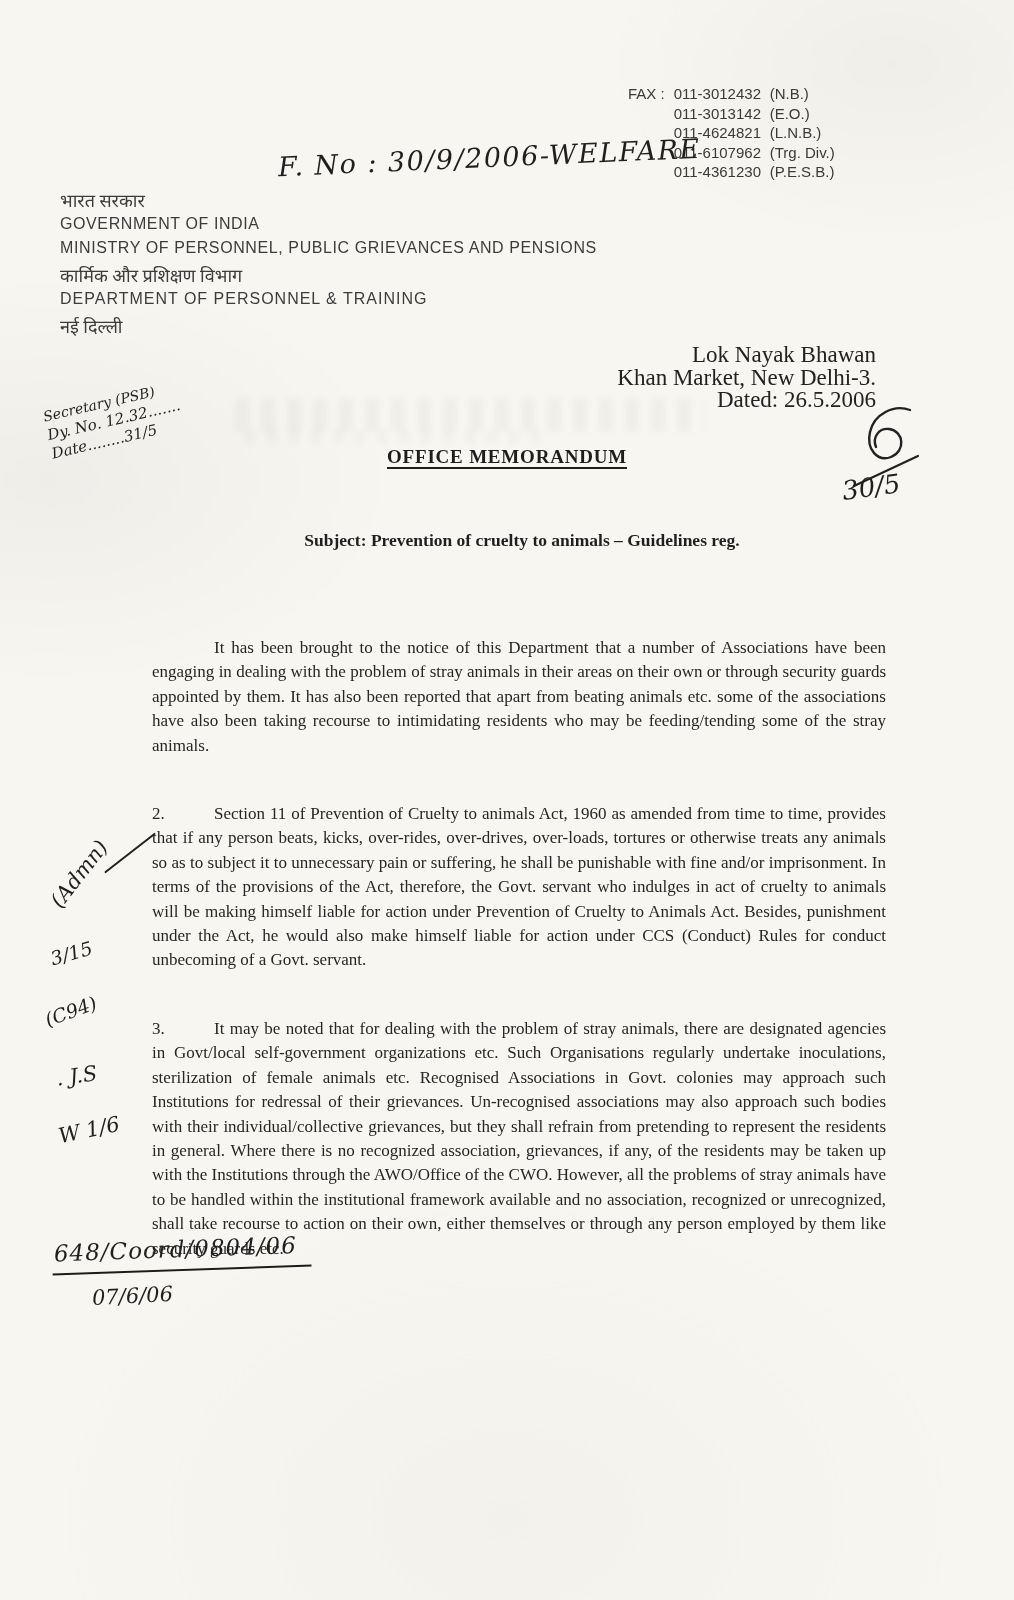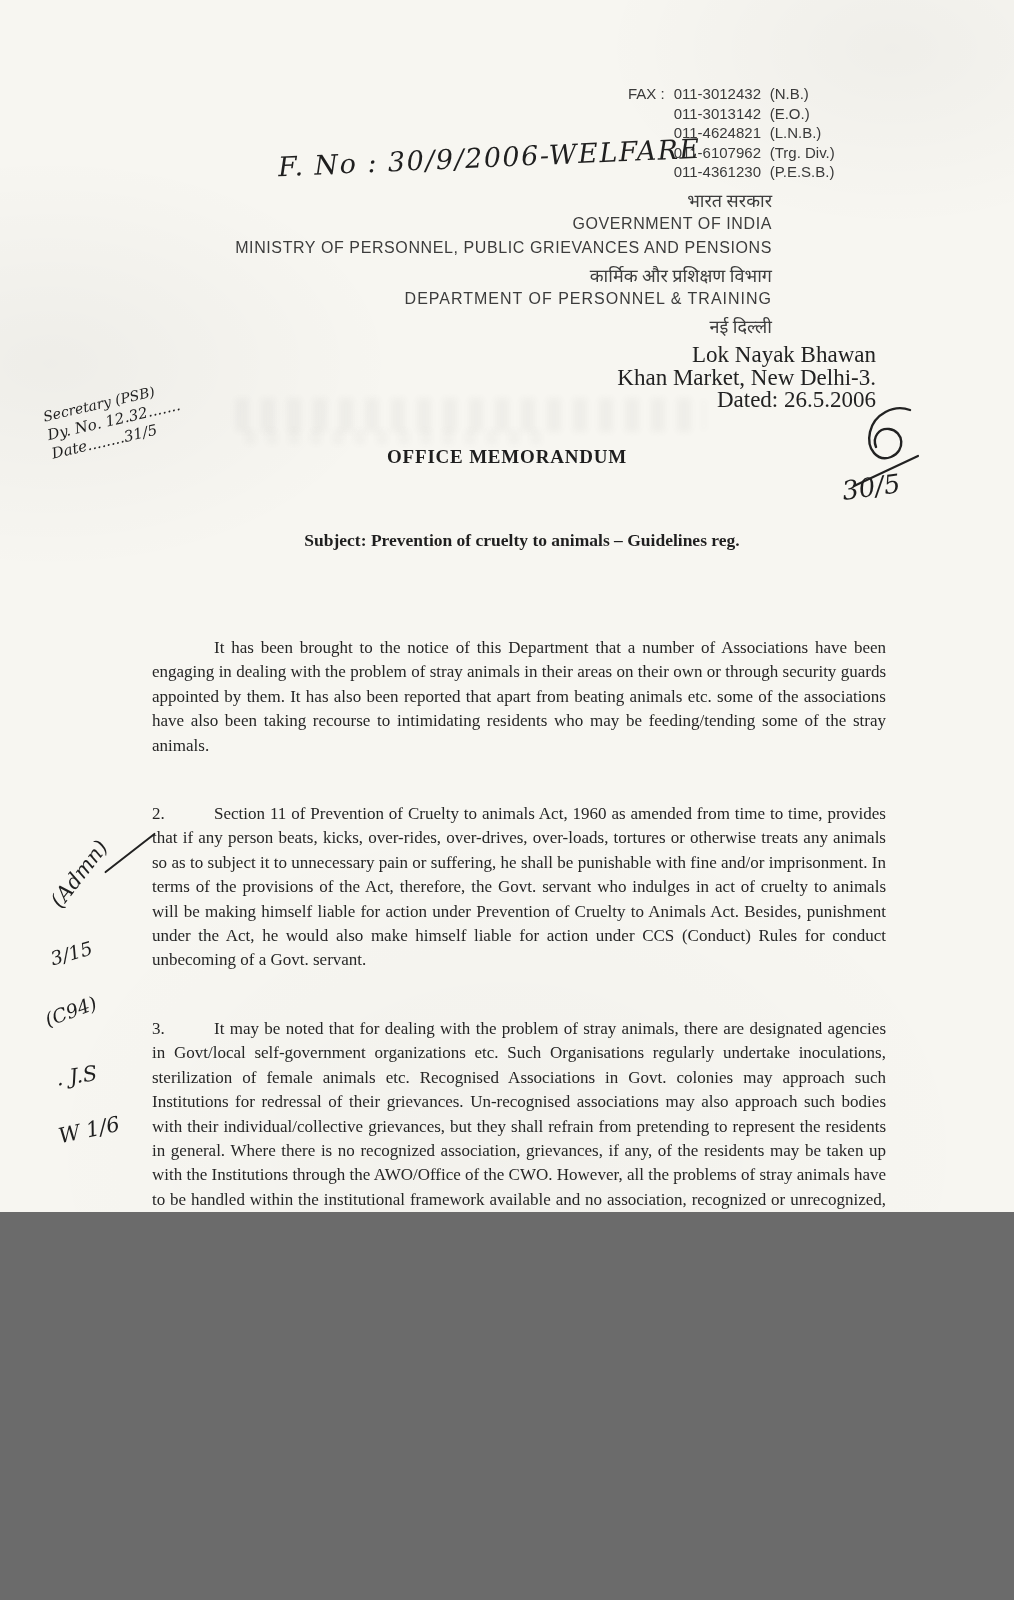--- a/index.html
+++ b/index.html
@@ -1,21 +1,21 @@
 <!DOCTYPE html>
 <html><head>
 <meta charset="utf-8">
 <title>Office Memorandum Scan</title>
 <style>
   * { margin:0; padding:0; box-sizing:border-box; }
   html,body { background:#6b6b6b; }
   .page{
     position:relative;
     width:1014px;
-    height:1212px;
+    height:1600px;
     margin:0 auto;
     background:
       radial-gradient(ellipse 420px 260px at 88% 4%, rgba(0,0,0,0.03), transparent 70%),
       radial-gradient(ellipse 500px 300px at 5% 30%, rgba(0,0,0,0.035), transparent 70%),
       radial-gradient(ellipse 700px 500px at 50% 95%, rgba(0,0,0,0.02), transparent 70%),
       #f7f6f1;
     font-family:"Liberation Serif", serif;
     color:#2c2c2c;
     overflow:hidden;
   }
@@ -71,21 +71,21 @@
     padding:0 14px 7px 2px;
   }
   .bottom-date{
     position:absolute; top:1284px; left:92px;
     font-size:21px; transform:rotate(-3deg);
   }
 
   
   .letterhead{
     position:absolute; top:188px; left:60px; width:712px;
-    text-align:right; color:#3c3c3c;
+    text-align:left; color:#3c3c3c;
   }
   .lh-hi{ font-family:"Liberation Serif", serif; font-size:18px; margin-bottom:3px; }
   .lh-en{ font-family:"Liberation Sans", sans-serif; font-size:16px; letter-spacing:0.6px; margin-bottom:6px; }
   .lh-en.dept{ letter-spacing:1px; }
   .lh-en.city{ font-size:15px; letter-spacing:1.6px; }
 
   
   .address-block{
     position:absolute; top:328px; left:610px; width:266px;
     text-align:right; font-size:23px; line-height:22.5px; color:#222;margin-top:16px;
@@ -104,20 +104,21 @@
     filter:blur(3px); opacity:0.25;
   }
 
   
   .memo-title{
     position:absolute; top:446px; left:0; width:1014px;
     text-align:center; font-weight:bold; font-size:19px;
     letter-spacing:0.8px; color:#1e1e1e;
   }
   .memo-title span{
+    text-decoration:underline;
     text-decoration-thickness:2px;
     text-underline-offset:4px;
   }
   .subject{
     position:absolute; top:530px; left:0; width:1044px;
     text-align:center; font-weight:bold; font-size:17.5px; color:#1f1f1f;
   }
 
   
   .body-text{

